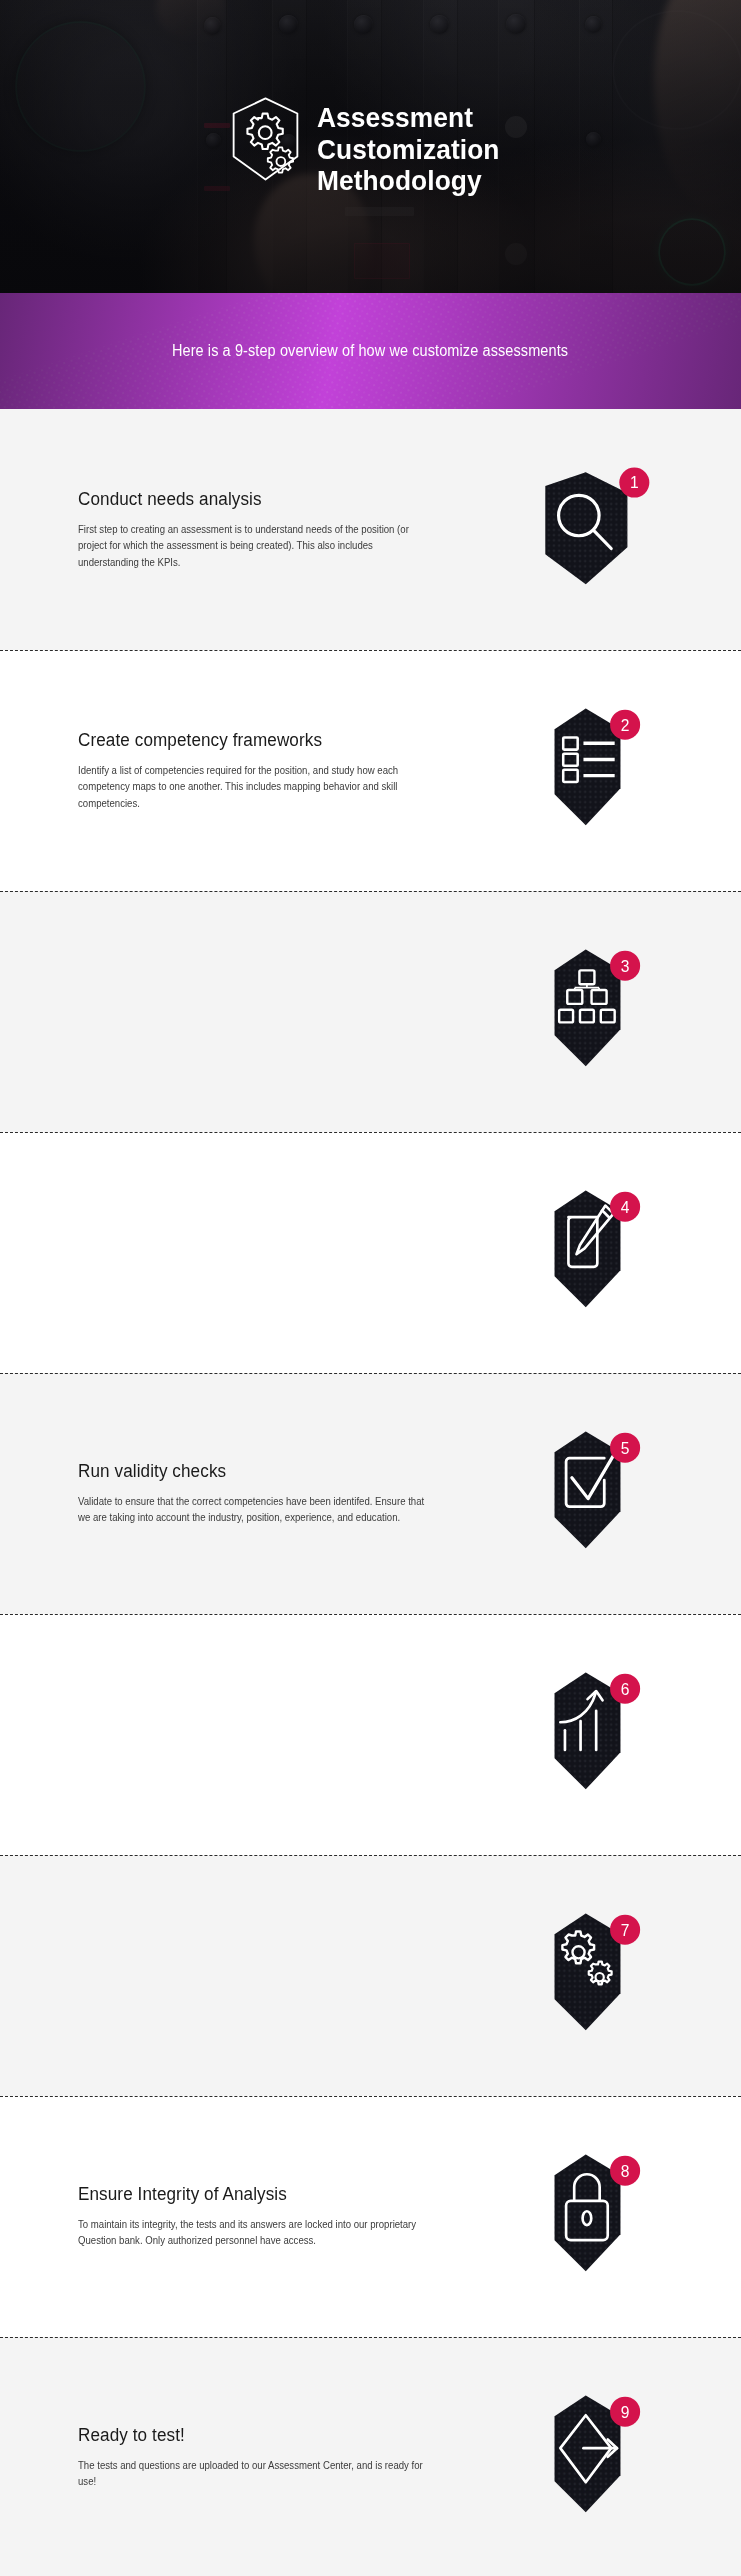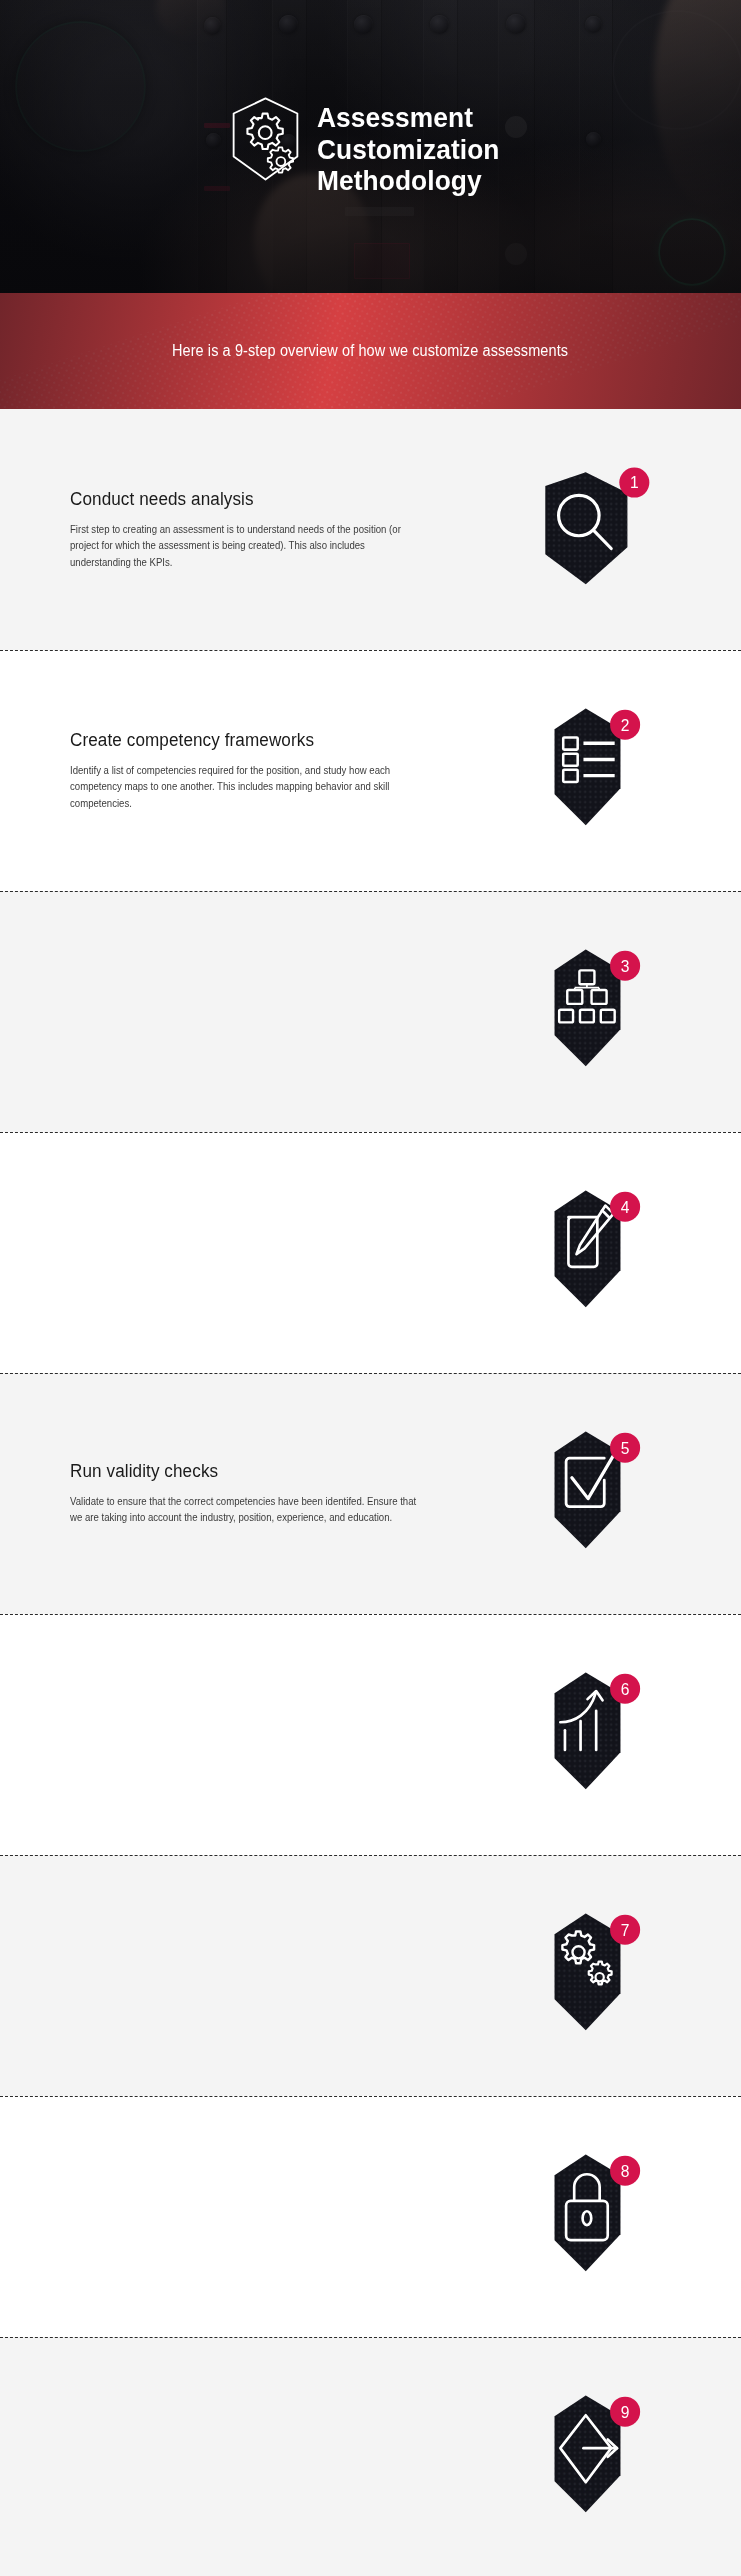--- a/index.html
+++ b/index.html
@@ -70,21 +70,21 @@
     letter-spacing:0.1px;
     text-align:left;
     transform:scaleX(.94);
     transform-origin:left center;
   }
 
   
   .subtitle-band {
     position:relative;
     height:116px;
-    background:#ef4444;
+    background:#d946ef;
     display:flex; align-items:center; justify-content:center;
     overflow:hidden;
   }
   .subtitle-band::before {
     content:""; position:absolute; inset:0;
     background-image:
       radial-gradient(rgba(255,255,255,.085) 0.6px, rgba(0,0,0,0) 0.9px),
       radial-gradient(rgba(255,255,255,.05) 0.6px, rgba(0,0,0,0) 0.9px);
     background-size:5.2px 5.2px, 5.2px 5.2px;
     background-position:0 0, 2.6px 2.6px;
@@ -116,21 +116,21 @@
   .step-row.shaded { background:#f4f4f4; }
   .step-row + .step-row::before {
     content:"";
     position:absolute; left:0; right:0; top:0;
     height:0;
     border-top:1.7px dashed #2b2b2b;
   }
 
   .step-text {
     position:absolute;
-    left:70px;
+    left:78px;
     top:50%;
     transform:translateY(-50%);
     width:371px;
   }
   .step-title {
     font-size:18px;
     font-weight:400;
     color:#1a1a1a;
     letter-spacing:0.1px;
     margin-bottom:12.7px;
@@ -432,20 +432,24 @@
             <path d="M129 100 l4.2 0 1 -5 5.5 0 1 5 4.2 1.7 4.2 -3 3.9 3.9 -3 4.2 1.7 4.2 5 1 0 5.5 -5 1 -1.7 4.2 3 4.2 -3.9 3.9 -4.2 -3 -4.2 1.7 -1 5 -5.5 0 -1 -5 -4.2 -1.7 -4.2 3 -3.9 -3.9 3 -4.2 -1.7 -4.2 -5 -1 0 -5.5 5 -1 1.7 -4.2 -3 -4.2 3.9 -3.9 Z"></path>
             <circle cx="136" cy="122" r="7.2"></circle>
           </g>
           <circle cx="180" cy="40" r="26" fill="#D4134C"></circle>
           <text class="badge-num" x="180" y="50" text-anchor="middle">7</text>
         </svg>
       </div>
     </div>
 
     <div class="step-row">
+      <div class="step-text">
+        <div class="step-title">Ensure Integrity of Analysis</div>
+        <div class="step-desc">To maintain its integrity, the tests and its answers are locked into our proprietary Question bank. Only authorized personnel have access.</div>
+      </div>
       <div class="step-icon">
         <svg viewBox="0 0 230 240" aria-hidden="true">
           <defs>
             <pattern id="dots8" width="9" height="9" patternUnits="userSpaceOnUse">
               <circle cx="3" cy="3" r="2.2" fill="#2c2e36"></circle>
             </pattern>
             <clipPath id="sh8">
                 <path d="M58 48 L112 12 L172 48 L172 150 L112 214 L58 160 Z"></path>
               </clipPath>
           </defs>
@@ -458,20 +462,24 @@
             <rect x="78" y="92" width="72" height="68" rx="8"></rect>
             <ellipse cx="114" cy="122" rx="7.5" ry="12"></ellipse>
           </g>
           <circle cx="180" cy="40" r="26" fill="#D4134C"></circle>
           <text class="badge-num" x="180" y="50" text-anchor="middle">8</text>
         </svg>
       </div>
     </div>
 
     <div class="step-row shaded">
+      <div class="step-text">
+        <div class="step-title">Ready to test!</div>
+        <div class="step-desc">The tests and questions are uploaded to our Assessment Center, and is ready for use!</div>
+      </div>
       <div class="step-icon">
         <svg viewBox="0 0 230 240" aria-hidden="true">
           <defs>
             <pattern id="dots9" width="9" height="9" patternUnits="userSpaceOnUse">
               <circle cx="3" cy="3" r="2.2" fill="#2c2e36"></circle>
             </pattern>
             <clipPath id="sh9">
                 <path d="M58 48 L112 12 L172 48 L172 150 L112 214 L58 160 Z"></path>
               </clipPath>
           </defs>

